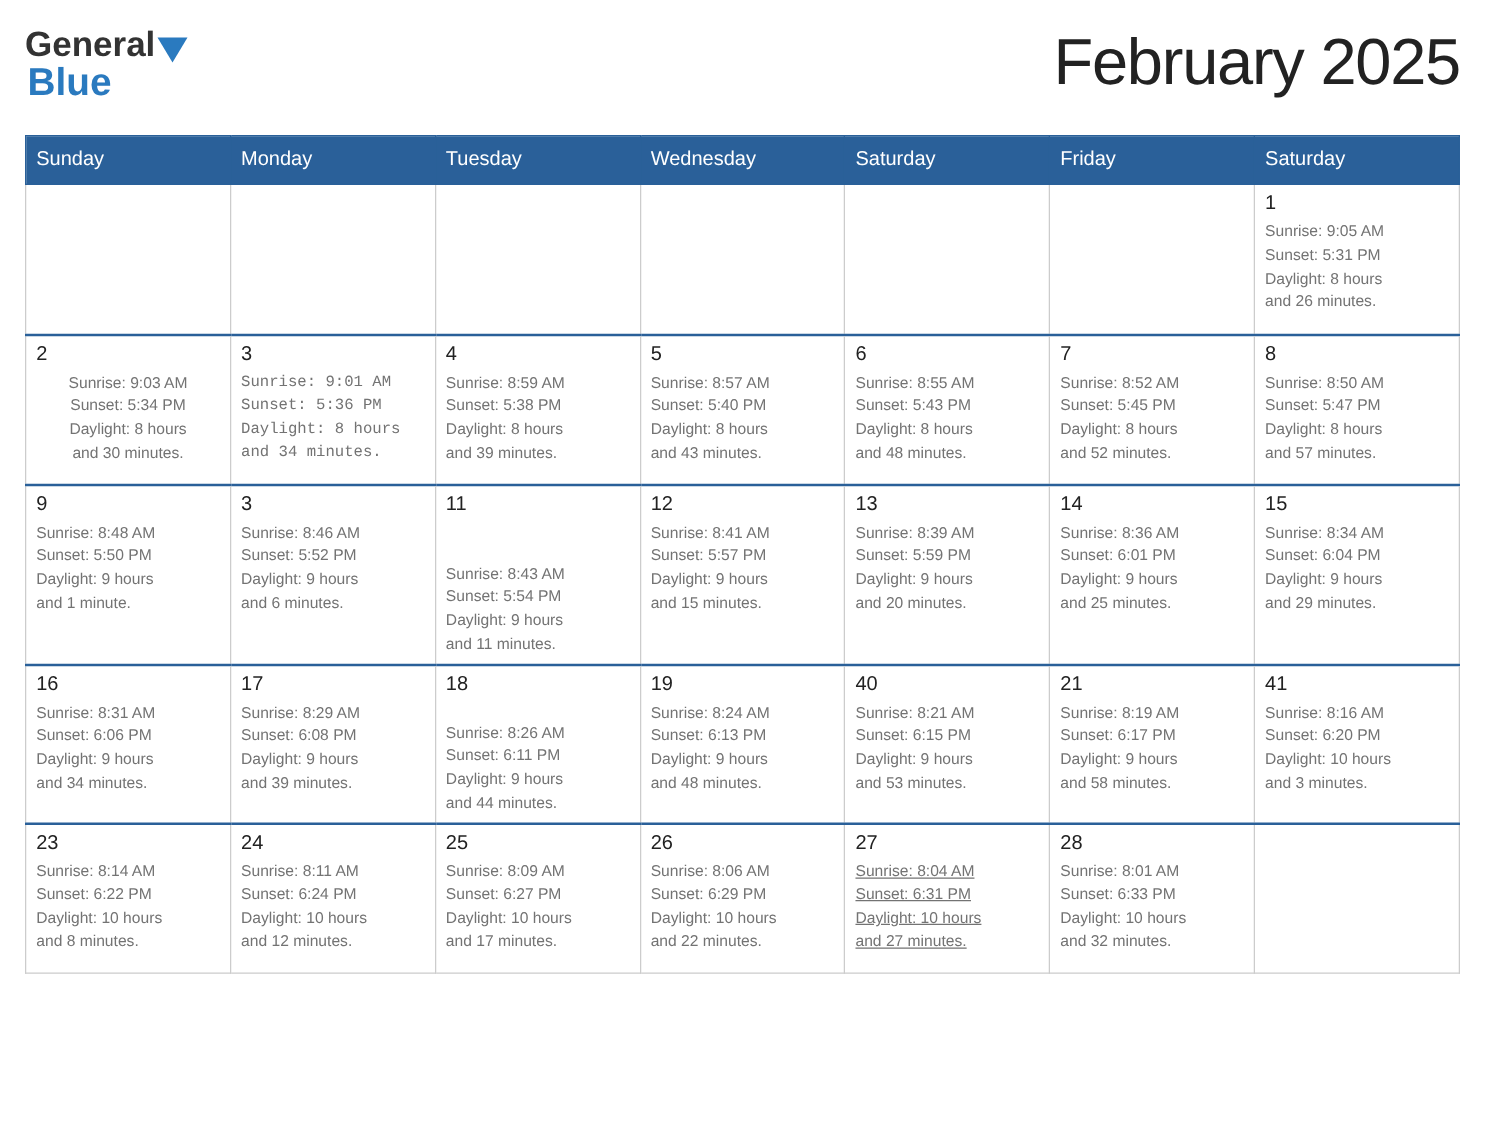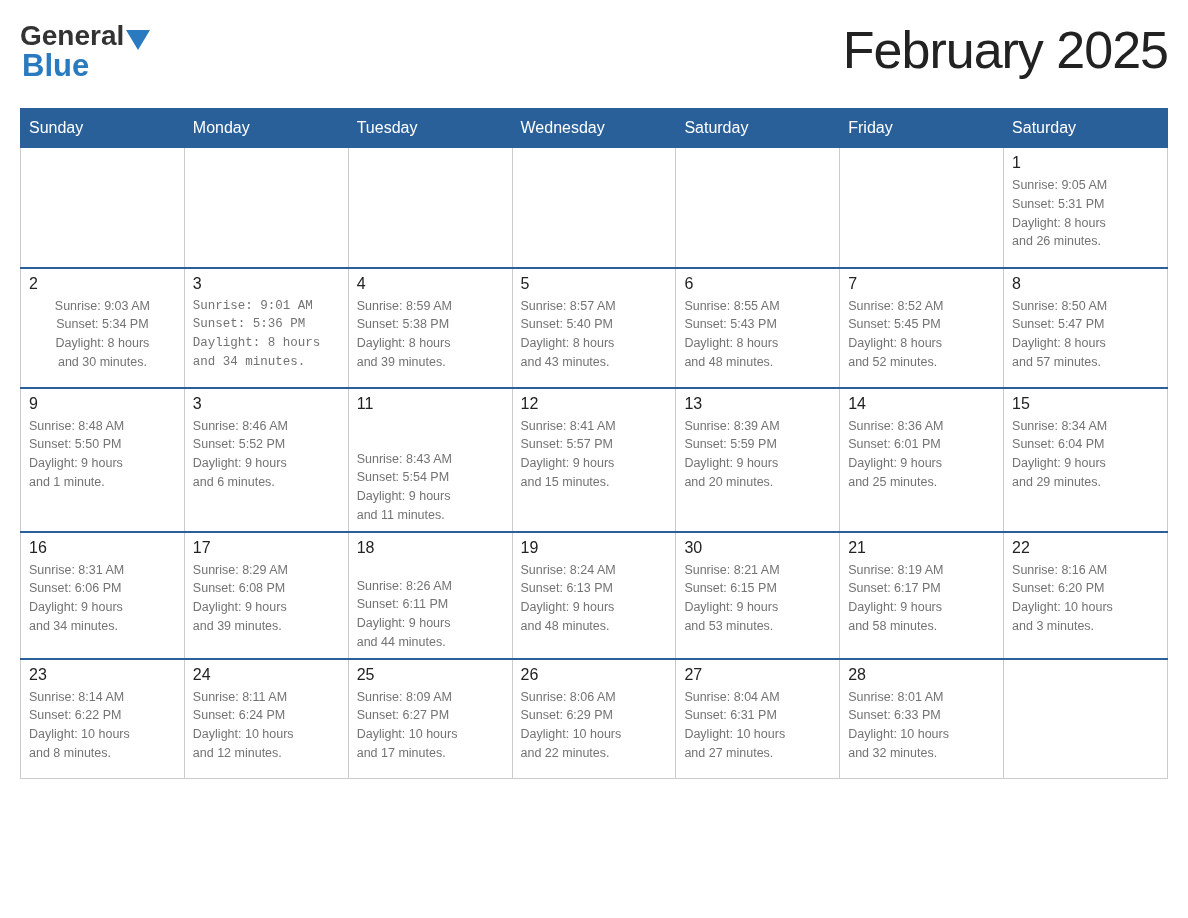--- a/index.html
+++ b/index.html
@@ -270,35 +270,35 @@
 and 44 minutes.</div>
         </td>
         <td>
           <div class="day-number">19</div>
           <div class="day-info" style="white-space: pre-line;">Sunrise: 8:24 AM
 Sunset: 6:13 PM
 Daylight: 9 hours
 and 48 minutes.</div>
         </td>
         <td>
-          <div class="day-number">30</div>
+          <div class="day-number">40</div>
           <div class="day-info" style="white-space: pre-line;">Sunrise: 8:21 AM
 Sunset: 6:15 PM
 Daylight: 9 hours
 and 53 minutes.</div>
         </td>
         <td>
           <div class="day-number">21</div>
           <div class="day-info" style="white-space: pre-line;">Sunrise: 8:19 AM
 Sunset: 6:17 PM
 Daylight: 9 hours
 and 58 minutes.</div>
         </td>
         <td>
-          <div class="day-number">22</div>
+          <div class="day-number">41</div>
           <div class="day-info" style="white-space: pre-line;">Sunrise: 8:16 AM
 Sunset: 6:20 PM
 Daylight: 10 hours
 and 3 minutes.</div>
         </td>
       </tr>
       <tr class="top-border-row">
         <td>
           <div class="day-number">23</div>
           <div class="day-info" style="white-space: pre-line;">Sunrise: 8:14 AM
@@ -322,21 +322,21 @@
         </td>
         <td>
           <div class="day-number">26</div>
           <div class="day-info" style="white-space: pre-line;">Sunrise: 8:06 AM
 Sunset: 6:29 PM
 Daylight: 10 hours
 and 22 minutes.</div>
         </td>
         <td>
           <div class="day-number">27</div>
-          <div class="day-info" style="white-space: pre-line;">Sunrise: 8:04 AM
+          <div class="day-info" style="white-space: pre-line; text-decoration: underline;">Sunrise: 8:04 AM
 Sunset: 6:31 PM
 Daylight: 10 hours
 and 27 minutes.</div>
         </td>
         <td>
           <div class="day-number">28</div>
           <div class="day-info" style="white-space: pre-line;">Sunrise: 8:01 AM
 Sunset: 6:33 PM
 Daylight: 10 hours
 and 32 minutes.</div>

